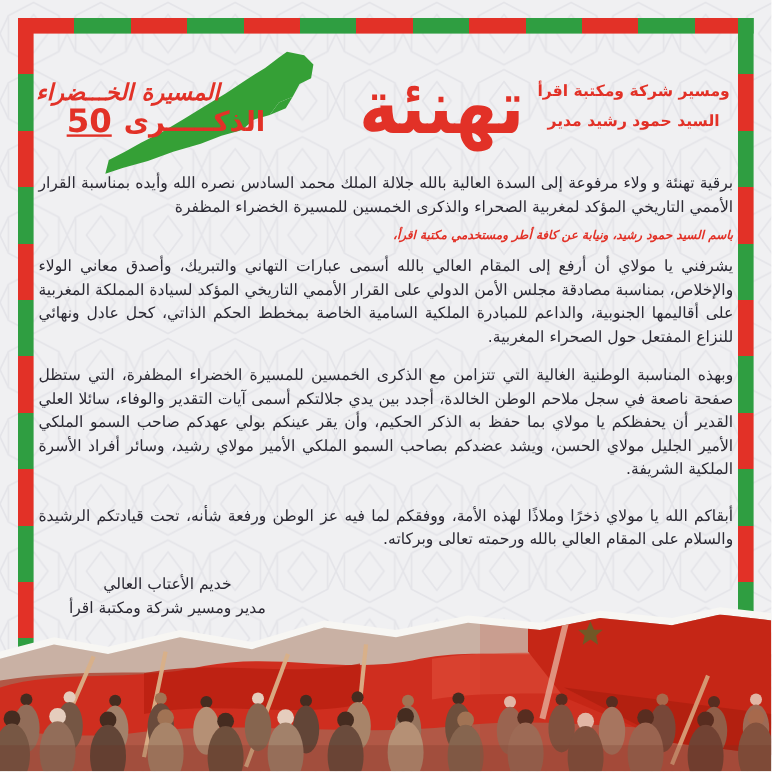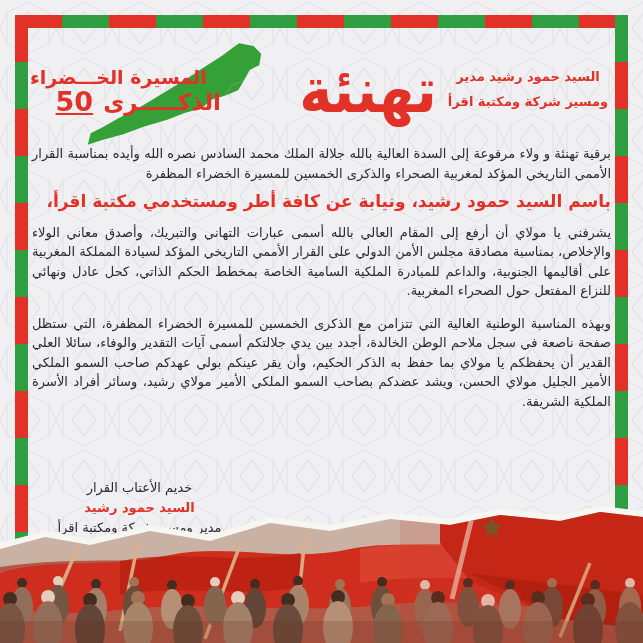--- a/index.html
+++ b/index.html
@@ -62,41 +62,42 @@
   }
   .logo{flex:1;position:relative;height:100%;}
   .logo-map{position:absolute;right:28px;top:-2px;width:182px;height:106px;z-index:0;}
   .logo-l1{
     position:relative;z-index:1;
     margin-top:24px;
     color:var(--accent-red);
     font-size:19px;font-weight:bold;
     text-align:left;
     white-space:nowrap;
+    font-style:italic;
   }
   .logo-l2{
     position:relative;z-index:1;
     display:flex;align-items:center;gap:10px;
     padding-right:72px;
     color:var(--accent-red);font-weight:bold;
   }
   .logo-l2 .word{font-size:23px;}
   .logo-l2 .num{font-size:27px;line-height:1;text-decoration:underline;}
   
   .p{
     font-size:13px;color:var(--text-dark);
     line-height:1.5;text-align:justify;
     margin:0 2px;
   }
   .p1{margin-top:6px;}
   .highlight{
     margin:7px 2px 0 2px;
     color:var(--accent-red);
-    font-size:17px;font-weight:bold;
-    text-align:right;line-height:1.4;
+    font-size:10px;font-weight:bold;
+    text-align:right;line-height:1.4;font-style:italic;
   }
   .p2{margin-top:9px;}
   .p3{margin-top:13px;}
   .p4{margin-top:19px;}
   .signature{
     position:absolute;left:12px;top:450px;width:195px;
     text-align:center;font-size:13px;line-height:1.55;
     color:var(--text-dark);
   }
   .signature .sig-red{color:var(--accent-red);font-weight:bold;}
@@ -127,22 +128,22 @@
   <div class="frame frame-top"></div>
   <div class="frame frame-left"></div>
   <div class="frame frame-right"></div>
   <div class="frame frame-bottom"></div>
 
   <div class="content">
 
     <div class="header">
 
       <div class="addressee">
+        <div>ومسير شركة ومكتبة اقرأ</div>
         <div>السيد حمود رشيد مدير</div>
-        <div>ومسير شركة ومكتبة اقرأ</div>
       </div>
 
       <div class="tahnia">تهنئة</div>
 
       <div class="logo">
         <svg class="logo-map" viewBox="0 0 190 110">
           <path fill="#35a036" d="
             M163,3 L178,6 L186,14 L184,26 L174,31 L168,42 L156,47 L148,58
             L134,62 L124,71 L106,76 L88,83 L64,90 L42,98 L20,104 L5,109
             L8,97 L22,90 L36,82 L54,73 L74,61 L92,50 L110,39 L128,27
@@ -158,24 +159,24 @@
     </div>
 
     <p class="p p1">برقية تهنئة و ولاء مرفوعة إلى السدة العالية بالله جلالة الملك محمد السادس نصره الله وأيده بمناسبة القرار الأممي التاريخي المؤكد لمغربية الصحراء والذكرى الخمسين للمسيرة الخضراء المظفرة</p>
 
     <p class="highlight">باسم السيد حمود رشيد، ونيابة عن كافة أطر ومستخدمي مكتبة اقرأ،</p>
 
     <p class="p p2">يشرفني يا مولاي أن أرفع إلى المقام العالي بالله أسمى عبارات التهاني والتبريك، وأصدق معاني الولاء والإخلاص، بمناسبة مصادقة مجلس الأمن الدولي على القرار الأممي التاريخي المؤكد لسيادة المملكة المغربية على أقاليمها الجنوبية، والداعم للمبادرة الملكية السامية الخاصة بمخطط الحكم الذاتي، كحل عادل ونهائي للنزاع المفتعل حول الصحراء المغربية.</p>
 
     <p class="p p3">وبهذه المناسبة الوطنية الغالية التي تتزامن مع الذكرى الخمسين للمسيرة الخضراء المظفرة، التي ستظل صفحة ناصعة في سجل ملاحم الوطن الخالدة، أجدد بين يدي جلالتكم أسمى آيات التقدير والوفاء، سائلا العلي القدير أن يحفظكم يا مولاي بما حفظ به الذكر الحكيم، وأن يقر عينكم بولي عهدكم صاحب السمو الملكي الأمير الجليل مولاي الحسن، ويشد عضدكم بصاحب السمو الملكي الأمير مولاي رشيد، وسائر أفراد الأسرة الملكية الشريفة.</p>
 
+    <p class="p p4">أبقاكم الله يا مولاي ذخرًا وملاذًا لهذه الأمة، ووفقكم لما فيه عز الوطن ورفعة شأنه، تحت قيادتكم الرشيدة والسلام على المقام العالي بالله ورحمته تعالى وبركاته.</p>
 
     <div class="signature">
-      <div>خديم الأعتاب القرار</div>
-      <div class="sig-red">السيد حمود رشيد</div>
+      <div>خديم الأعتاب العالي</div>
       <div>مدير ومسير شركة ومكتبة اقرأ</div>
     </div>
   </div>
 
   <div class="photo">
     <svg viewBox="0 0 643 140" preserveAspectRatio="none">
       <defs>
         <clipPath id="torn">
           <path d="M0,46 L45,34 L90,42 L150,28 L210,38 L270,20 L330,28 L390,16
                    L450,22 L500,12 L560,18 L600,9 L643,14 L643,140 L0,140 Z"></path>

